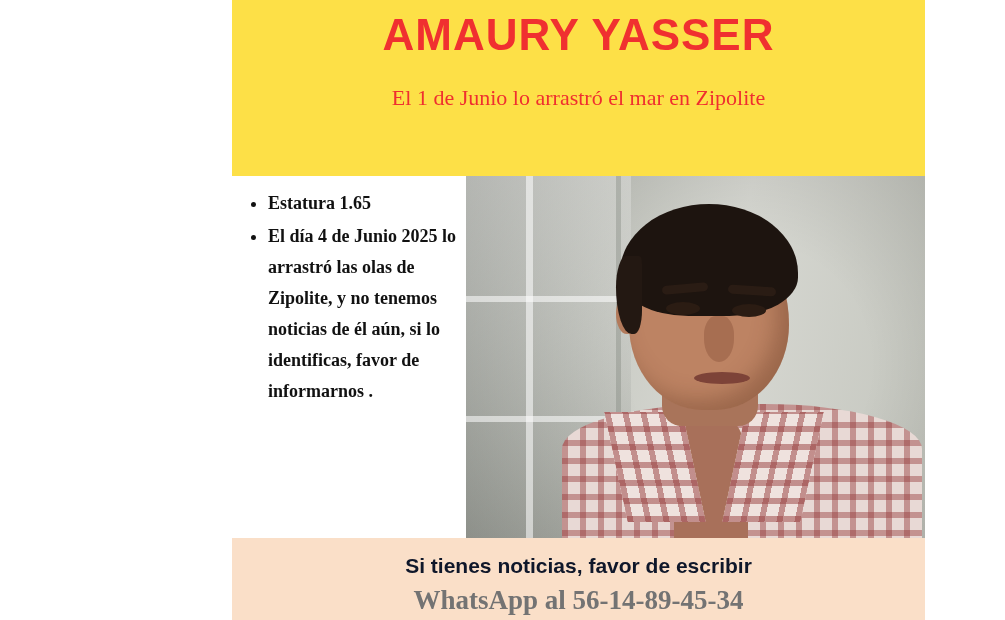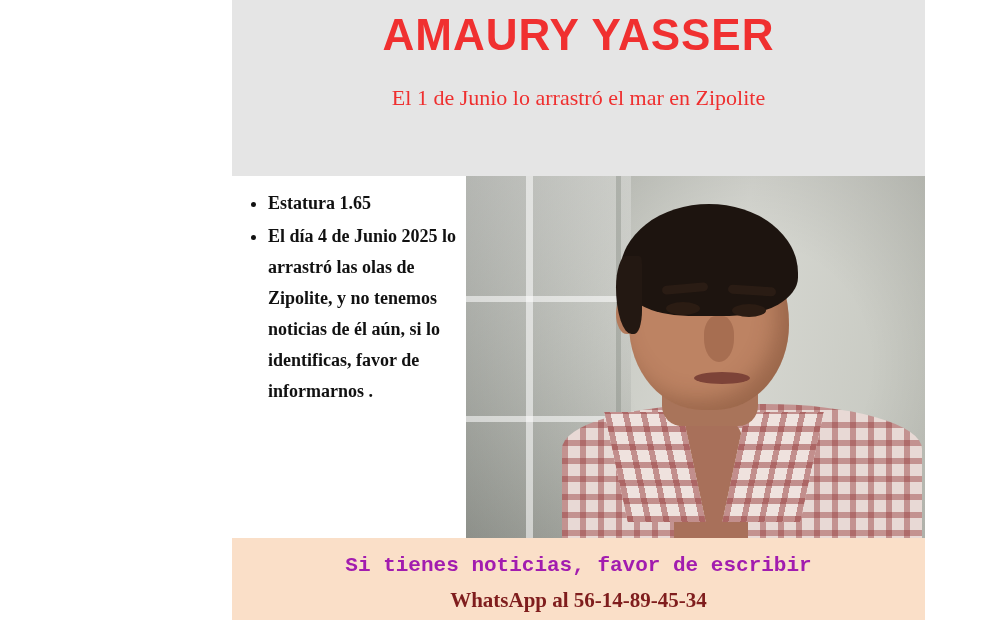--- a/index.html
+++ b/index.html
@@ -43,21 +43,21 @@
     overflow: hidden;
   }
 
   
   .header-band {
     position: absolute;
     left: 0;
     top: 0;
     width: 100%;
     height: 176px;
-    background: #e5e5e5;
+    background: #fde047;
     text-align: center;
   }
 
   .poster-title {
     margin: 0;
     padding-top: 8px;
     font-size: 44px;
     line-height: 54px;
     font-weight: bold;
     color: #f03030;
@@ -246,30 +246,30 @@
     height: 82px;
     background: #fadfc8;
     text-align: center;
   }
   .footer-line1 {
     margin: 0;
     padding-top: 14px;
     font-size: 21px;
     line-height: 28px;
     font-weight: bold;
-    color: #a21caf;
-    font-family: Liberation Mono, monospace;
+    color: #0f172a;
+    font-family: Liberation Sans, sans-serif;
   }
   .footer-line2 {
     margin: 0;
     padding-top: 6px;
-    font-size: 21px;
+    font-size: 27px;
     line-height: 28px;
     font-weight: bold;
-    color: #7f1d1d;
+    color: #737373;
     font-family: "Liberation Serif", serif;
   }
 </style>
 </head>
 <body>
 
 <div class="canvas">
 
   <div class="side-bar left"></div>
   <div class="side-bar right"></div>

